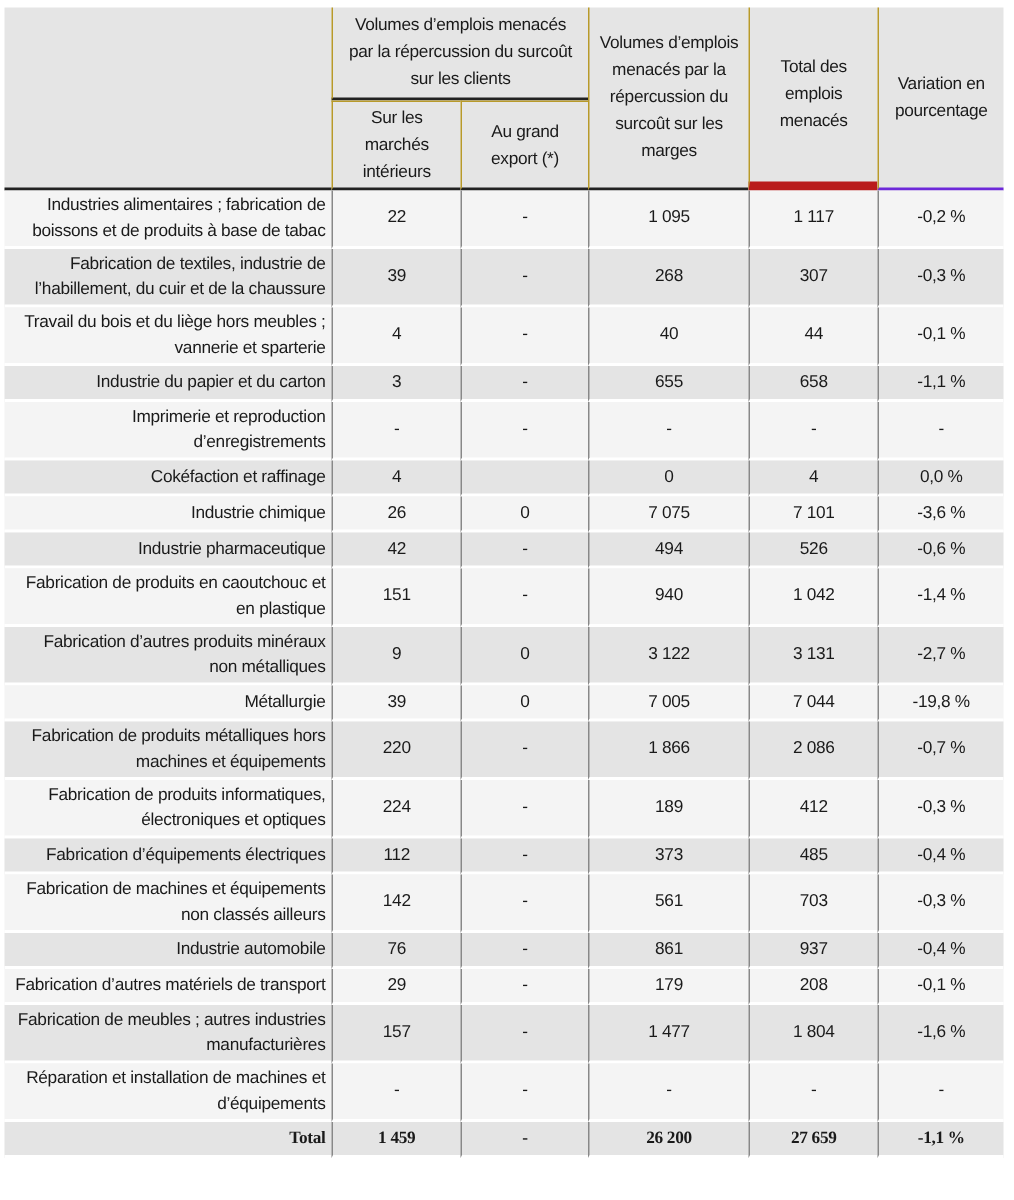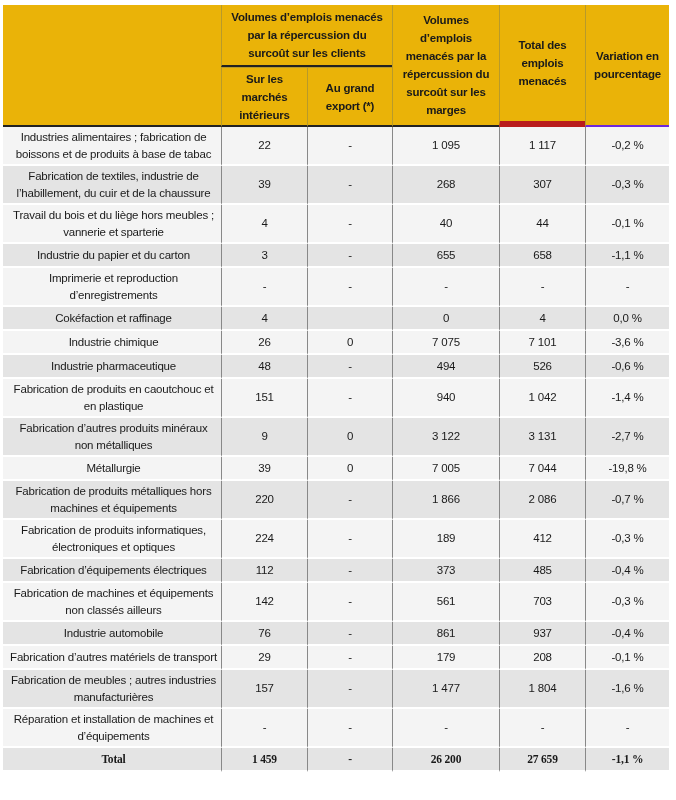--- a/index.html
+++ b/index.html
@@ -6,39 +6,39 @@
     body { width: 676px; height: 800px; overflow: hidden; position: relative; }
     .tbl {
       position: absolute; left: 3px; top: 5px; width: 666px;
       border-collapse: separate; border-spacing: 0;
       table-layout: fixed;
       font-family: "Liberation Sans", sans-serif;
       font-size: 11.5px; color: #1a1a1a;
       letter-spacing: -0.2px;
     }
     .tbl th {
-      background: #eab308;
-      font-weight: bold; color: #1a1a1a;
+      background: #e5e5e5;
+      font-weight: normal; color: #1a1a1a;
       text-align: center; vertical-align: middle;
       line-height: 18px; padding: 0 6px;
       border-left: 1px solid #b89a2a;
       font-size: 11.5px;
     }
     .tbl th.first { border-left: none; }
     .tbl th.sub { border-top: 1px solid #b89a2a; }
     .tbl thead tr.r2 th { border-bottom: 2px solid #222; }
     .tbl thead tr.r1 th.span2 { border-bottom: 2px solid #222; }
     .tbl thead tr.r1 th.first { border-bottom: 2px solid #222; }
     .tbl td {
       text-align: center; vertical-align: middle;
       line-height: 17px; padding: 0 4px;
       border-left: 1px solid #888;
       border-bottom: 2px solid #ffffff;
     }
-    .tbl td.label { text-align: center; padding-left: 7px; border-left: none; margin-left: 32px; }
+    .tbl td.label { text-align: right; padding-left: 7px; border-left: none; margin-left: 32px; }
     .tbl tr.odd td { background: #f4f4f4; }
     .tbl tr.even td { background: #e4e4e4; }
     .tbl tr.total td { font-weight: bold; background: #e4e4e4; font-family: Liberation Serif, serif; }
     .h1 td { height: 22px; }
     .h2 td { height: 37px; }
   </style>
 </head>
 <body>
 
 <table class="tbl">
@@ -115,21 +115,21 @@
       <tr class="odd h1">
         <td class="label">Industrie chimique</td>
         <td>26</td>
         <td>0</td>
         <td>7 075</td>
         <td>7 101</td>
         <td>-3,6 %</td>
       </tr>
       <tr class="even h1">
         <td class="label">Industrie pharmaceutique</td>
-        <td>48</td>
+        <td>42</td>
         <td>-</td>
         <td>494</td>
         <td>526</td>
         <td>-0,6 %</td>
       </tr>
       <tr class="odd h2">
         <td class="label">Fabrication de produits en caoutchouc et en plastique</td>
         <td>151</td>
         <td>-</td>
         <td>940</td>

